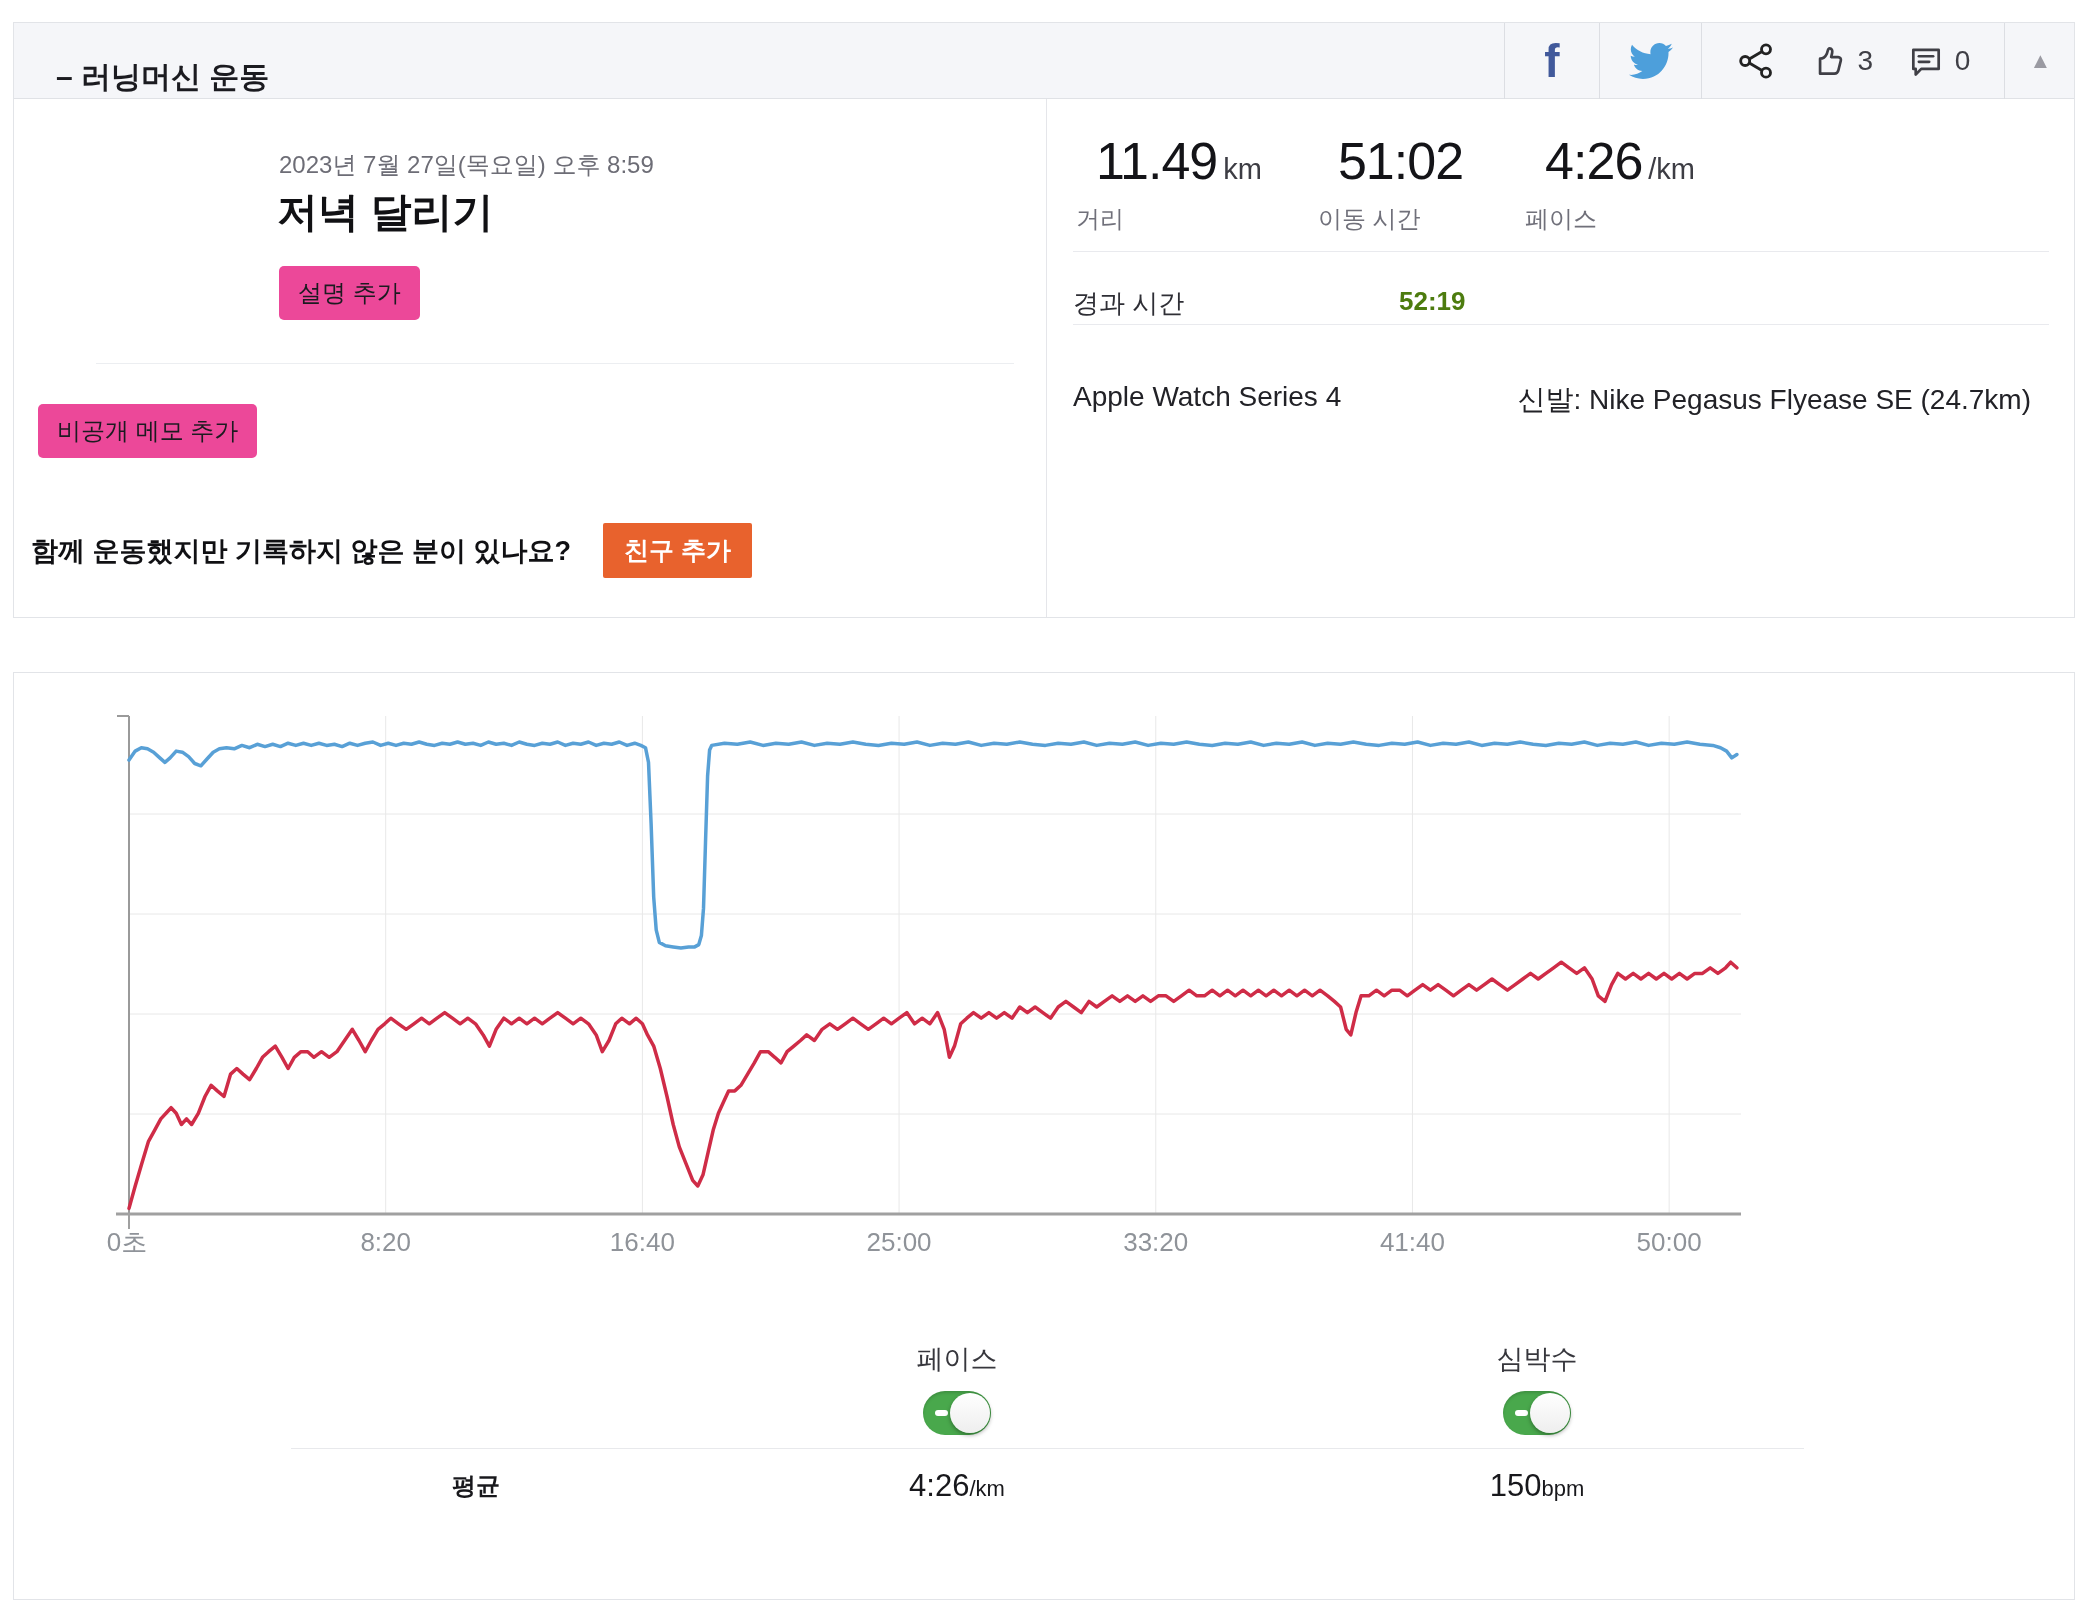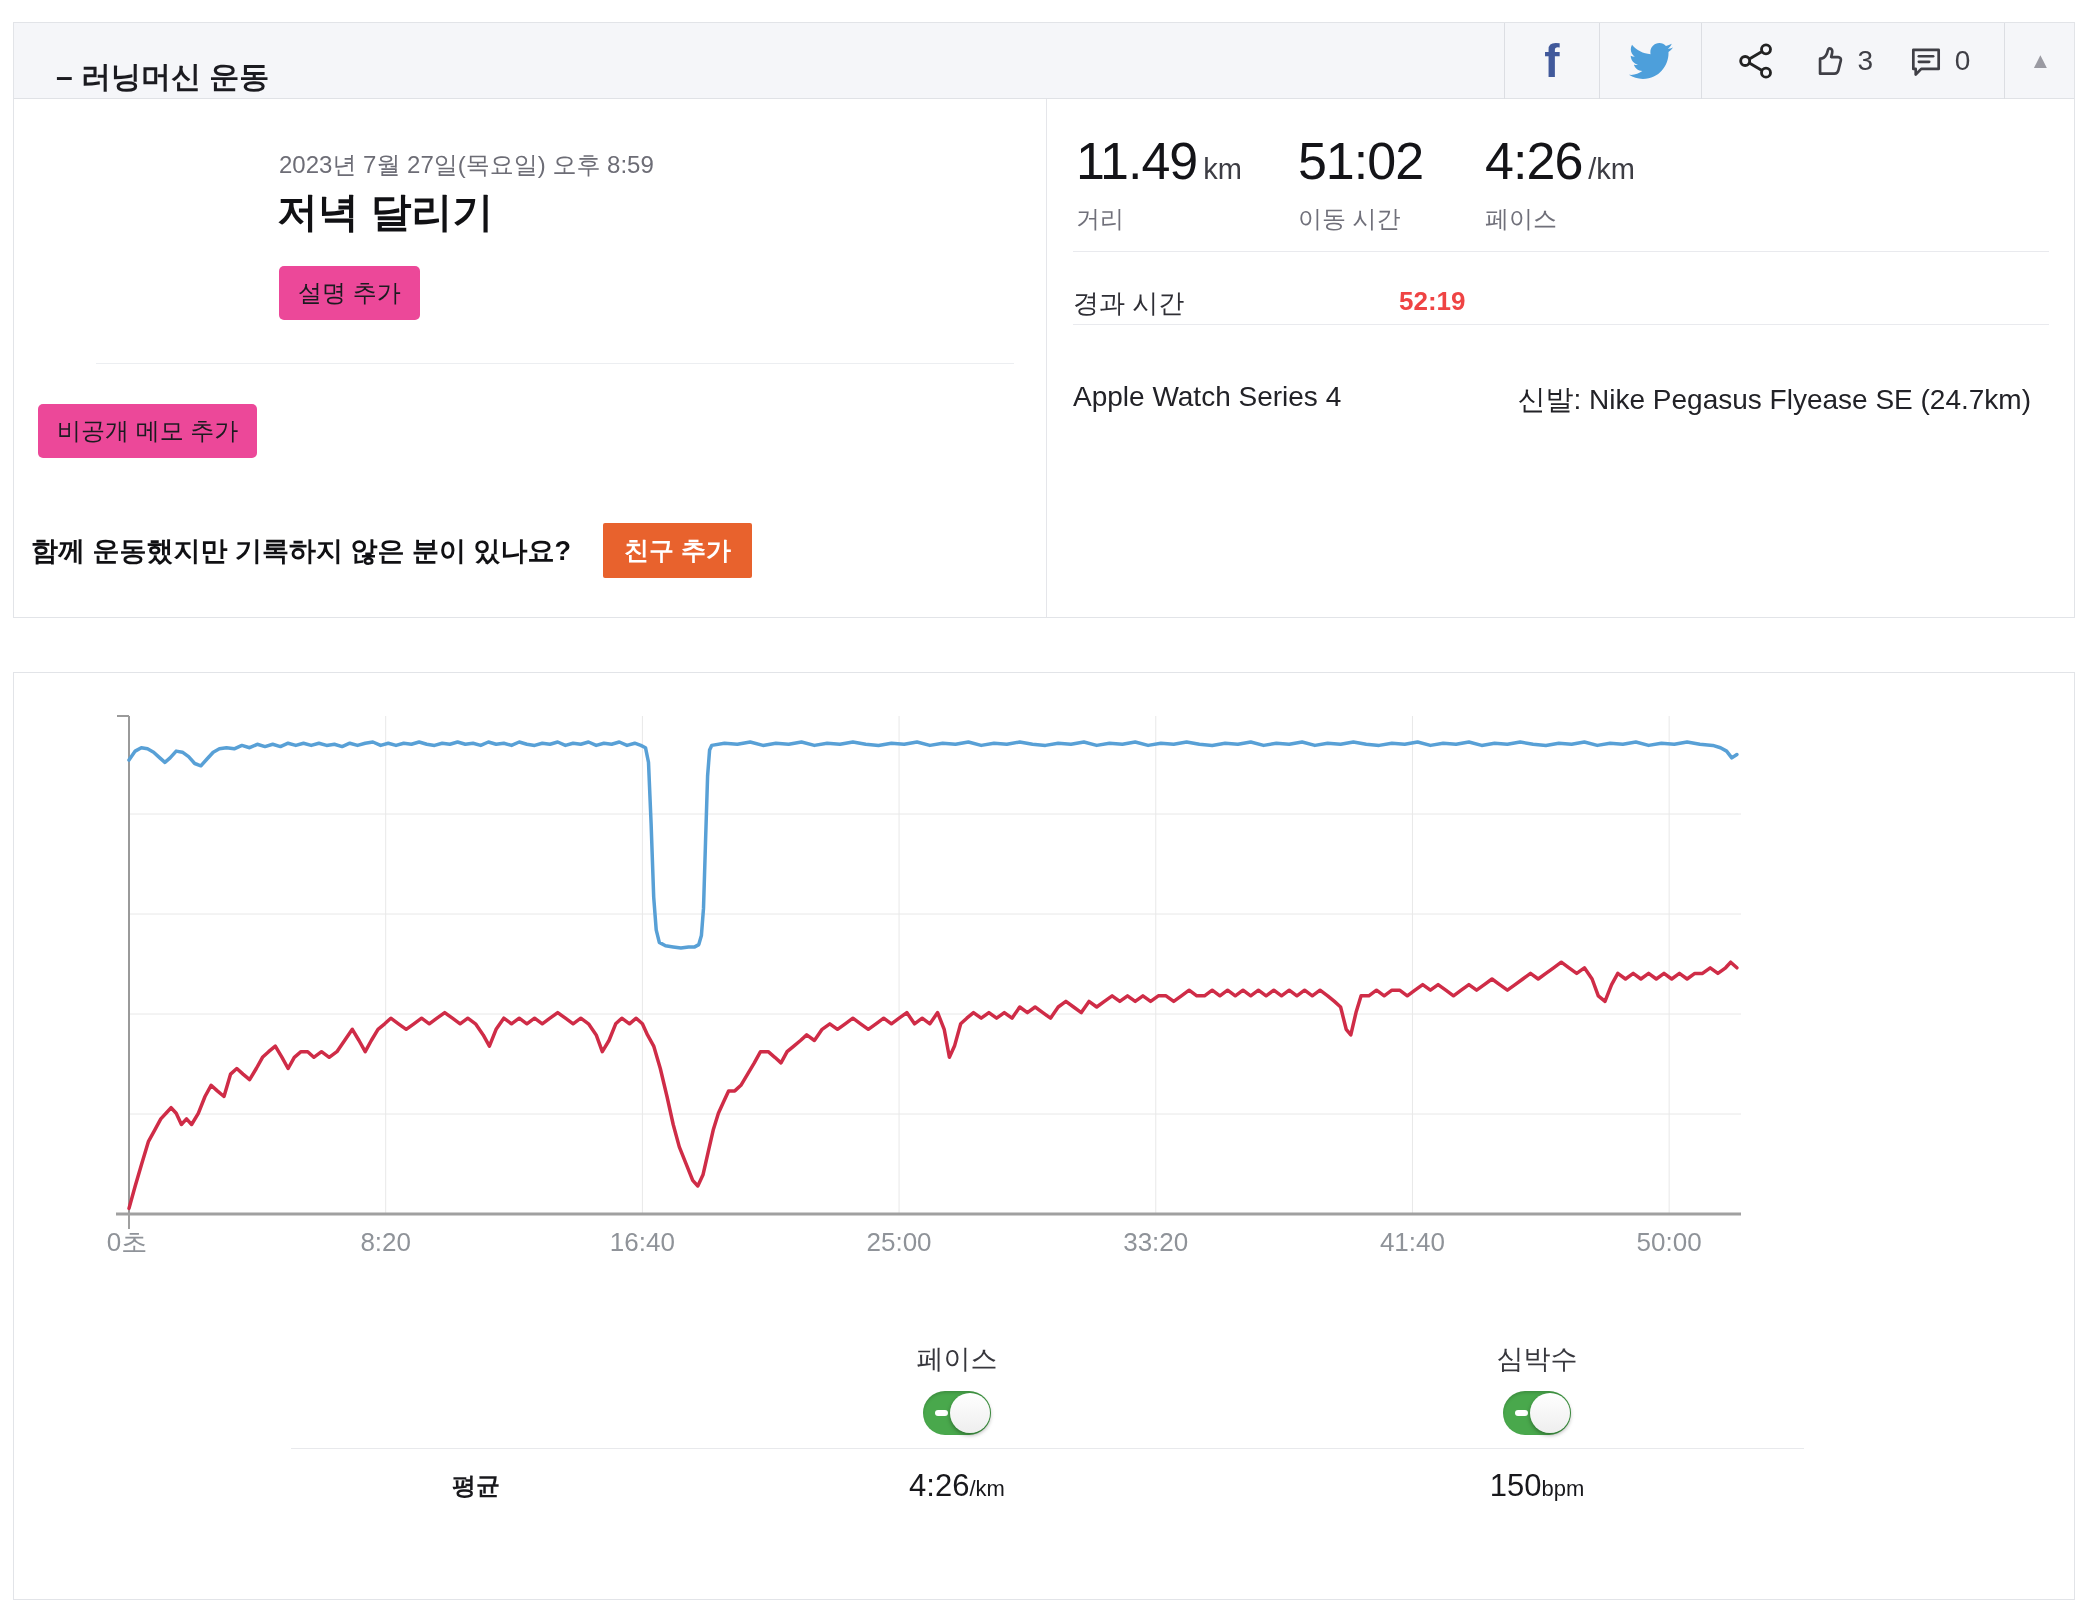--- a/index.html
+++ b/index.html
@@ -34,26 +34,26 @@
   #chip-desc { left:265px; top:243px; }
   #chip-note { left:24px; top:381px; }
   .hdiv-left { position:absolute; left:82px; top:340px; width:918px; height:1px; background:#eceef1; }
   .friend-row { position:absolute; left:17px; top:500px; display:flex; align-items:center; gap:32px; }
   .friend-q { font-size:27px; font-weight:600; color:#101013; }
   .btn-orange { background:#e8622d; color:#fff; font-size:25px; font-weight:700;
     padding:11px 21px; border-radius:2px; border:none; cursor:pointer; }
 
   
   .stats-row { position:absolute; left:1062px; top:108px; display:flex; gap:56px; }
-  .stat .num { font-size:52px; letter-spacing:-1px; color:#141418; }
+  .stat .num { font-size:52px; letter-spacing:-1px; color:#141418;margin-left:20px; }
   .stat .unit { font-size:29px; color:#3d3d44; margin-left:6px; }
   .stat .lbl { font-size:24px; color:#70707a; margin-top:12px; }
   .hdiv-right { position:absolute; left:1059px; width:976px; height:1px; background:#e9eaee; }
   .elapsed-lbl { position:absolute; left:1059px; top:263px; font-size:26px; color:#2e2e35; }
-  .elapsed-val { position:absolute; left:1385px; top:263px; font-size:26px; font-weight:700; color:#ef4444; }
+  .elapsed-val { position:absolute; left:1385px; top:263px; font-size:26px; font-weight:700; color:#4d7c0f; }
   .gear-dev { position:absolute; left:1059px; top:358px; font-size:28px; color:#222227; }
   .gear-shoe { position:absolute; right:43px; top:358px; font-size:28px; color:#222227; }
 
   
   #chart-svg { position:absolute; left:0; top:0; }
   .toggle-group { position:absolute; width:160px; display:flex; flex-direction:column; align-items:center; }
   .toggle-lbl { font-size:27px; color:#37373d; }
   .toggle { position:relative; width:68px; height:44px; border-radius:22px;
     background:#49a84c; margin-top:14px; cursor:pointer;
     box-shadow:inset 0 2px 3px rgba(0,0,0,.15); }

